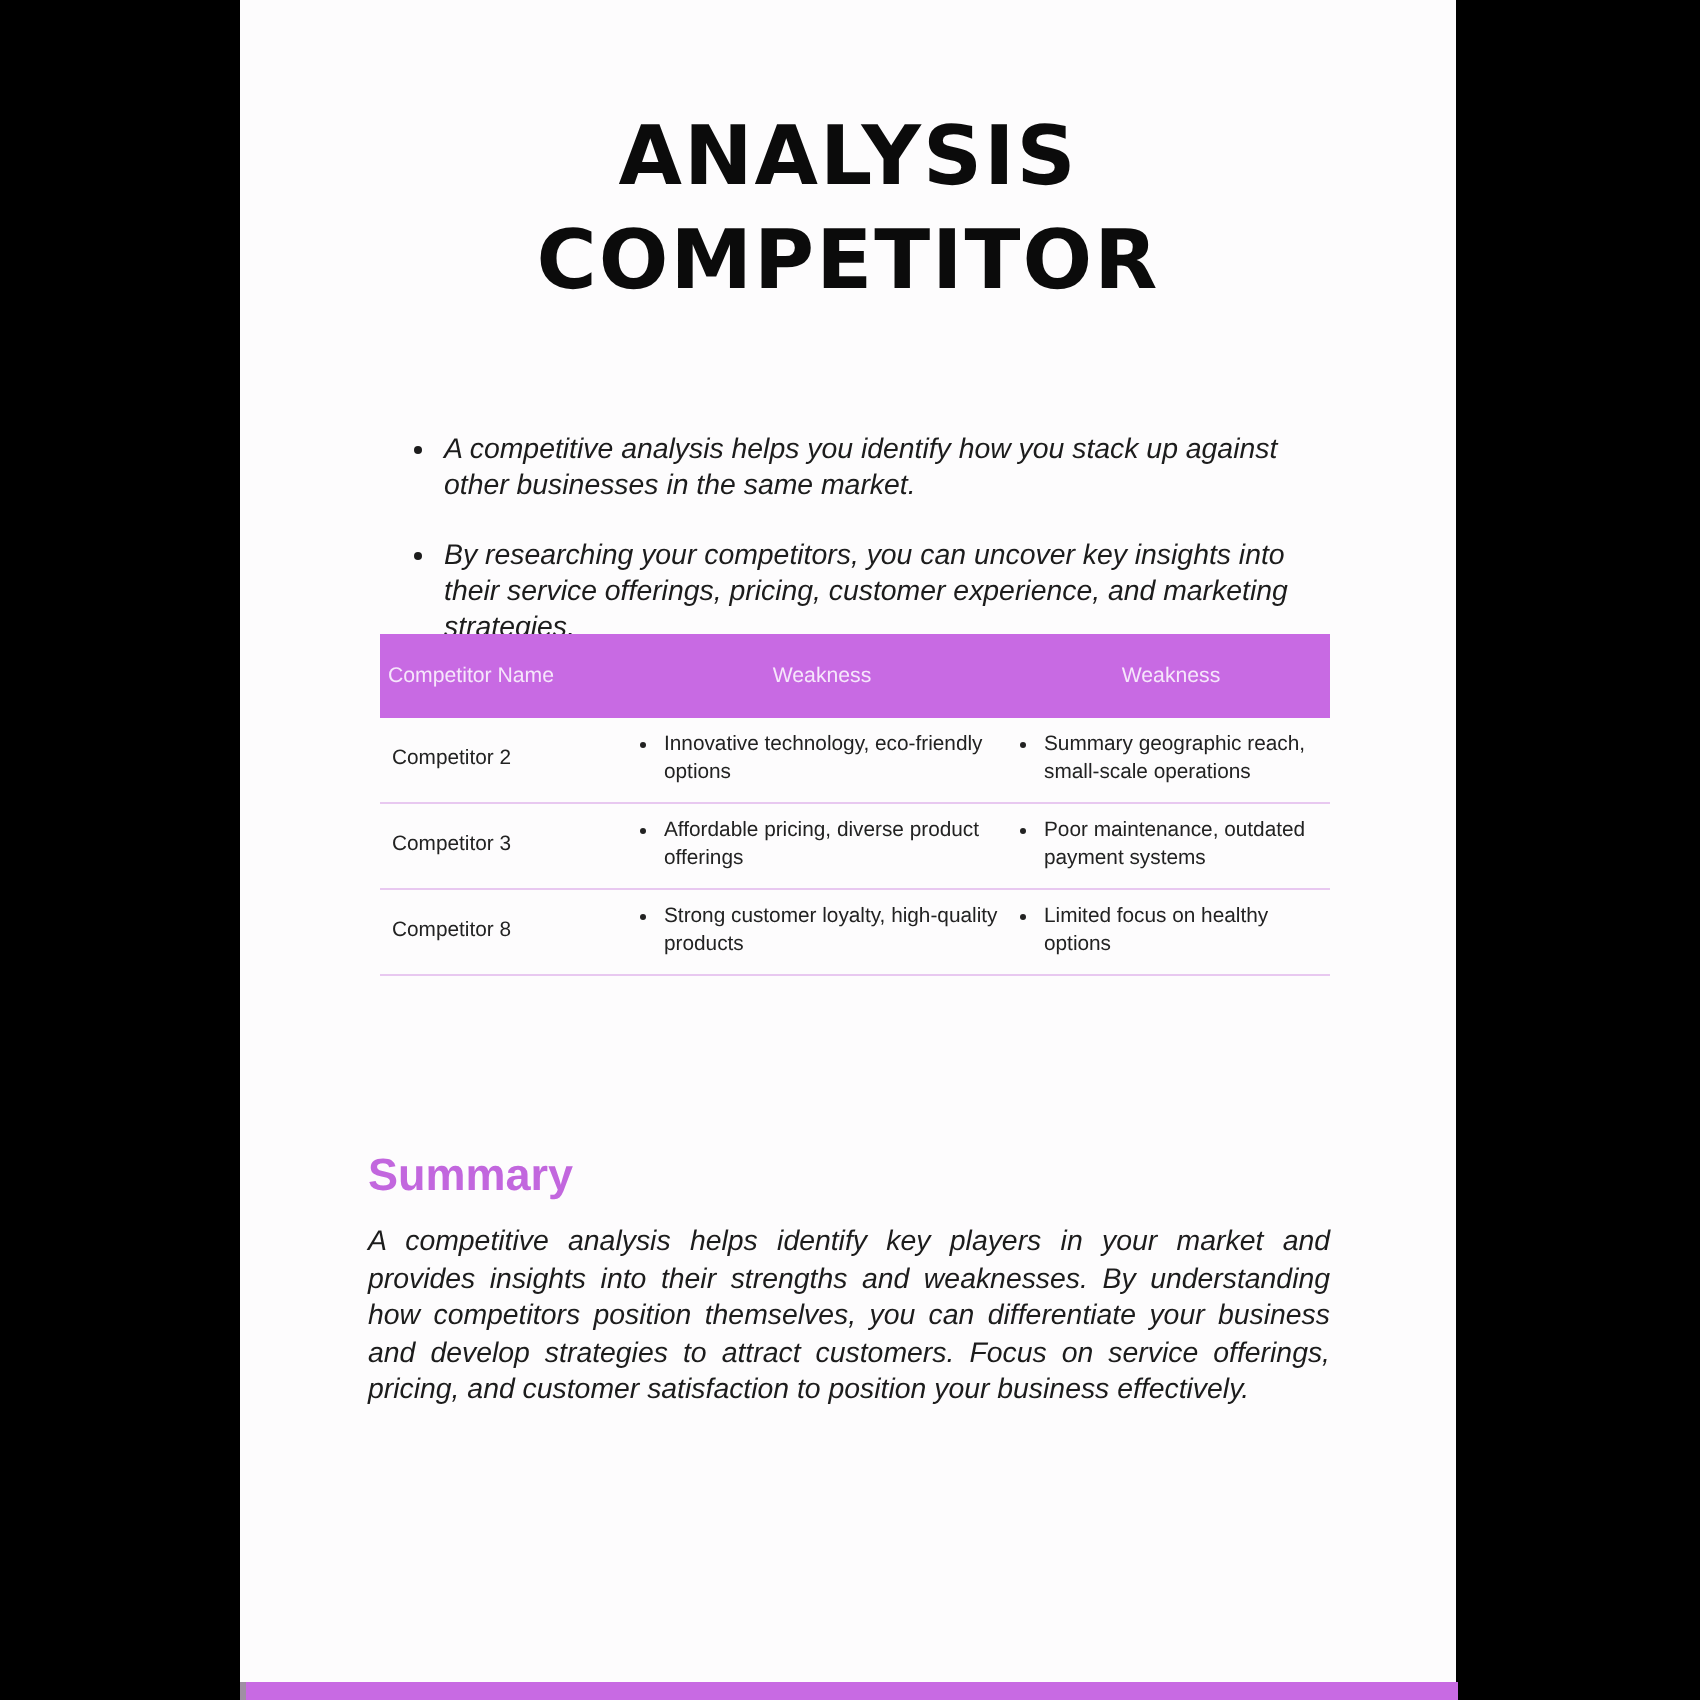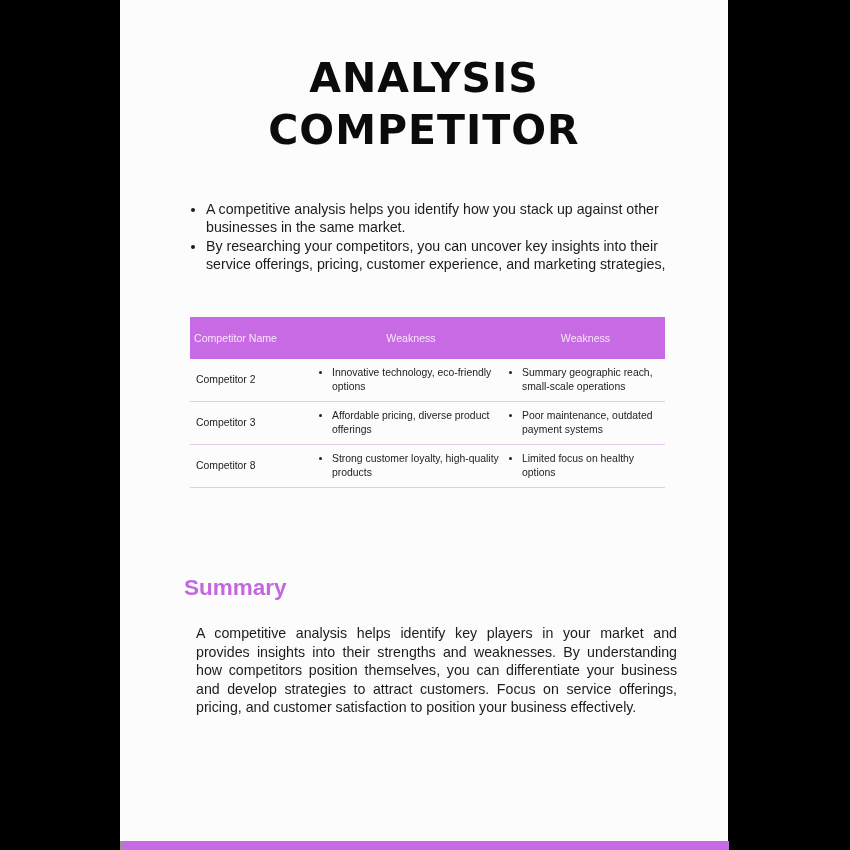--- a/index.html
+++ b/index.html
@@ -14,21 +14,21 @@
     .title {
       position:absolute; left:0; top:52px; width:608px; text-align:center;
       font-family:"DejaVu Sans", sans-serif; font-weight:bold;
       font-size:41px; line-height:52px; color:#0b0b0b; letter-spacing:1px;
     }
     .title div { margin:0; }
     .bullets {
       position:absolute; left:66px; top:200px; width:480px; margin:0; padding:0 0 0 20px;
       font-size:14.2px; line-height:18.3px; color:#1c1c1c;
     }
-    .bullets li { margin:0; padding:0; }
+    .bullets li { margin:16px; padding:0;font-style:italic; }
     table.comp {
       position:absolute; left:70px; top:317px; width:475px; border-collapse:collapse;
       font-size:10.4px; color:#222;
     }
     table.comp th {
       background:#c86ae3; color:#f6e6fb; font-weight:normal; height:42px; padding:0;
       font-size:10.6px;
     }
     table.comp th.c1 { text-align:left; padding-left:4px; width:110px; }
     table.comp td {
@@ -37,22 +37,22 @@
     }
     table.comp td.name { padding-left:6px; width:120px; }
     table.comp td.str { width:190px; }
     table.comp td ul { margin:0; padding:0 0 0 16px; }
     table.comp td ul li { margin:0; }
     .summary-h {
       position:absolute; left:64px; top:575px; font-size:22.5px; font-weight:bold;
       color:#c267de; margin:0;text-align:right;
     }
     .summary-p {
-      position:absolute; left:64px; top:612px; width:481px; margin:12px;
-      font-size:14.2px; line-height:18.5px; color:#1c1c1c; text-align:justify;
+      position:absolute; left:64px; top:612px; width:481px; margin:0;
+      font-size:14.2px; line-height:18.5px; color:#1c1c1c; text-align:justify;font-style:italic;
     }
     .footer {
       position:absolute; left:0; top:805px; width:606px; height:45px; background:#c86ae3;
       border-left:3px solid #9f8fa3;
       margin-top:36px;
     }
     .footer .left {
       position:absolute; left:19px; top:18px; font-size:9.5px; letter-spacing:2px; color:#f3d6f7;
     }
     .footer .right {

